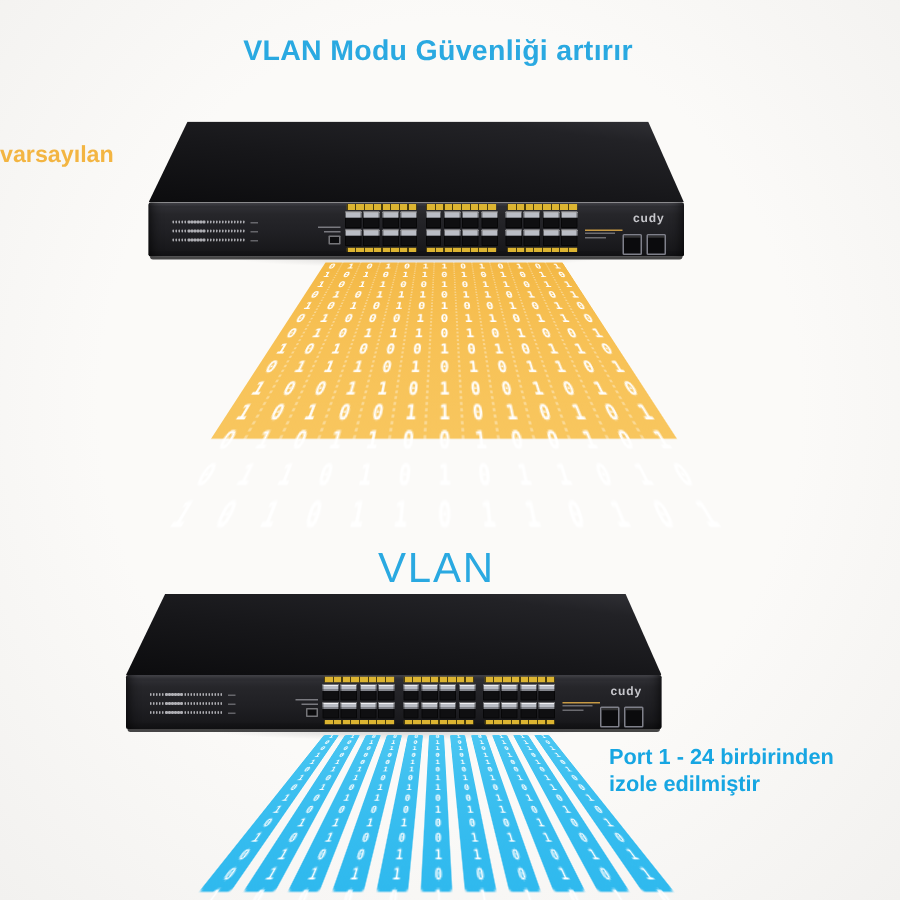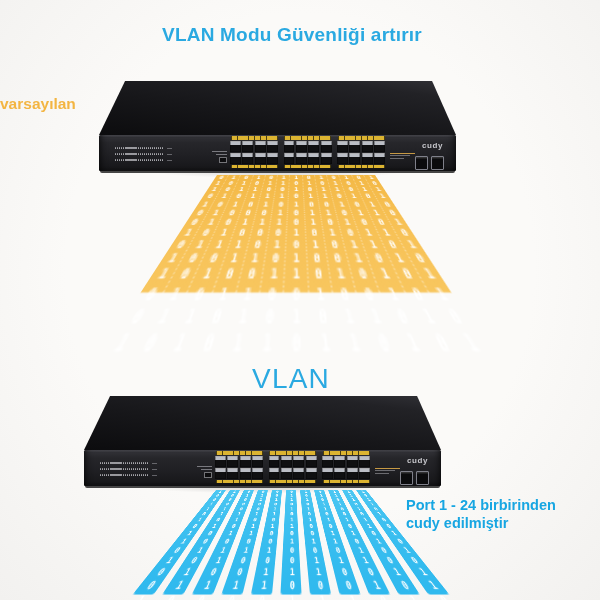--- a/index.html
+++ b/index.html
@@ -468,16 +468,16 @@
           <div class="digits">1110101101001010</div>
         </div>
         <div class="lane">
           <div class="digits">1011010010101101</div>
         </div>
       </div>
   </div>
 
   <div class="caption">
     <div>Port 1 - 24 birbirinden</div>
-    <div>cudy edilmiştir</div>
+    <div>izole edilmiştir</div>
   </div>
 
 </div>
 
 </body></html>

